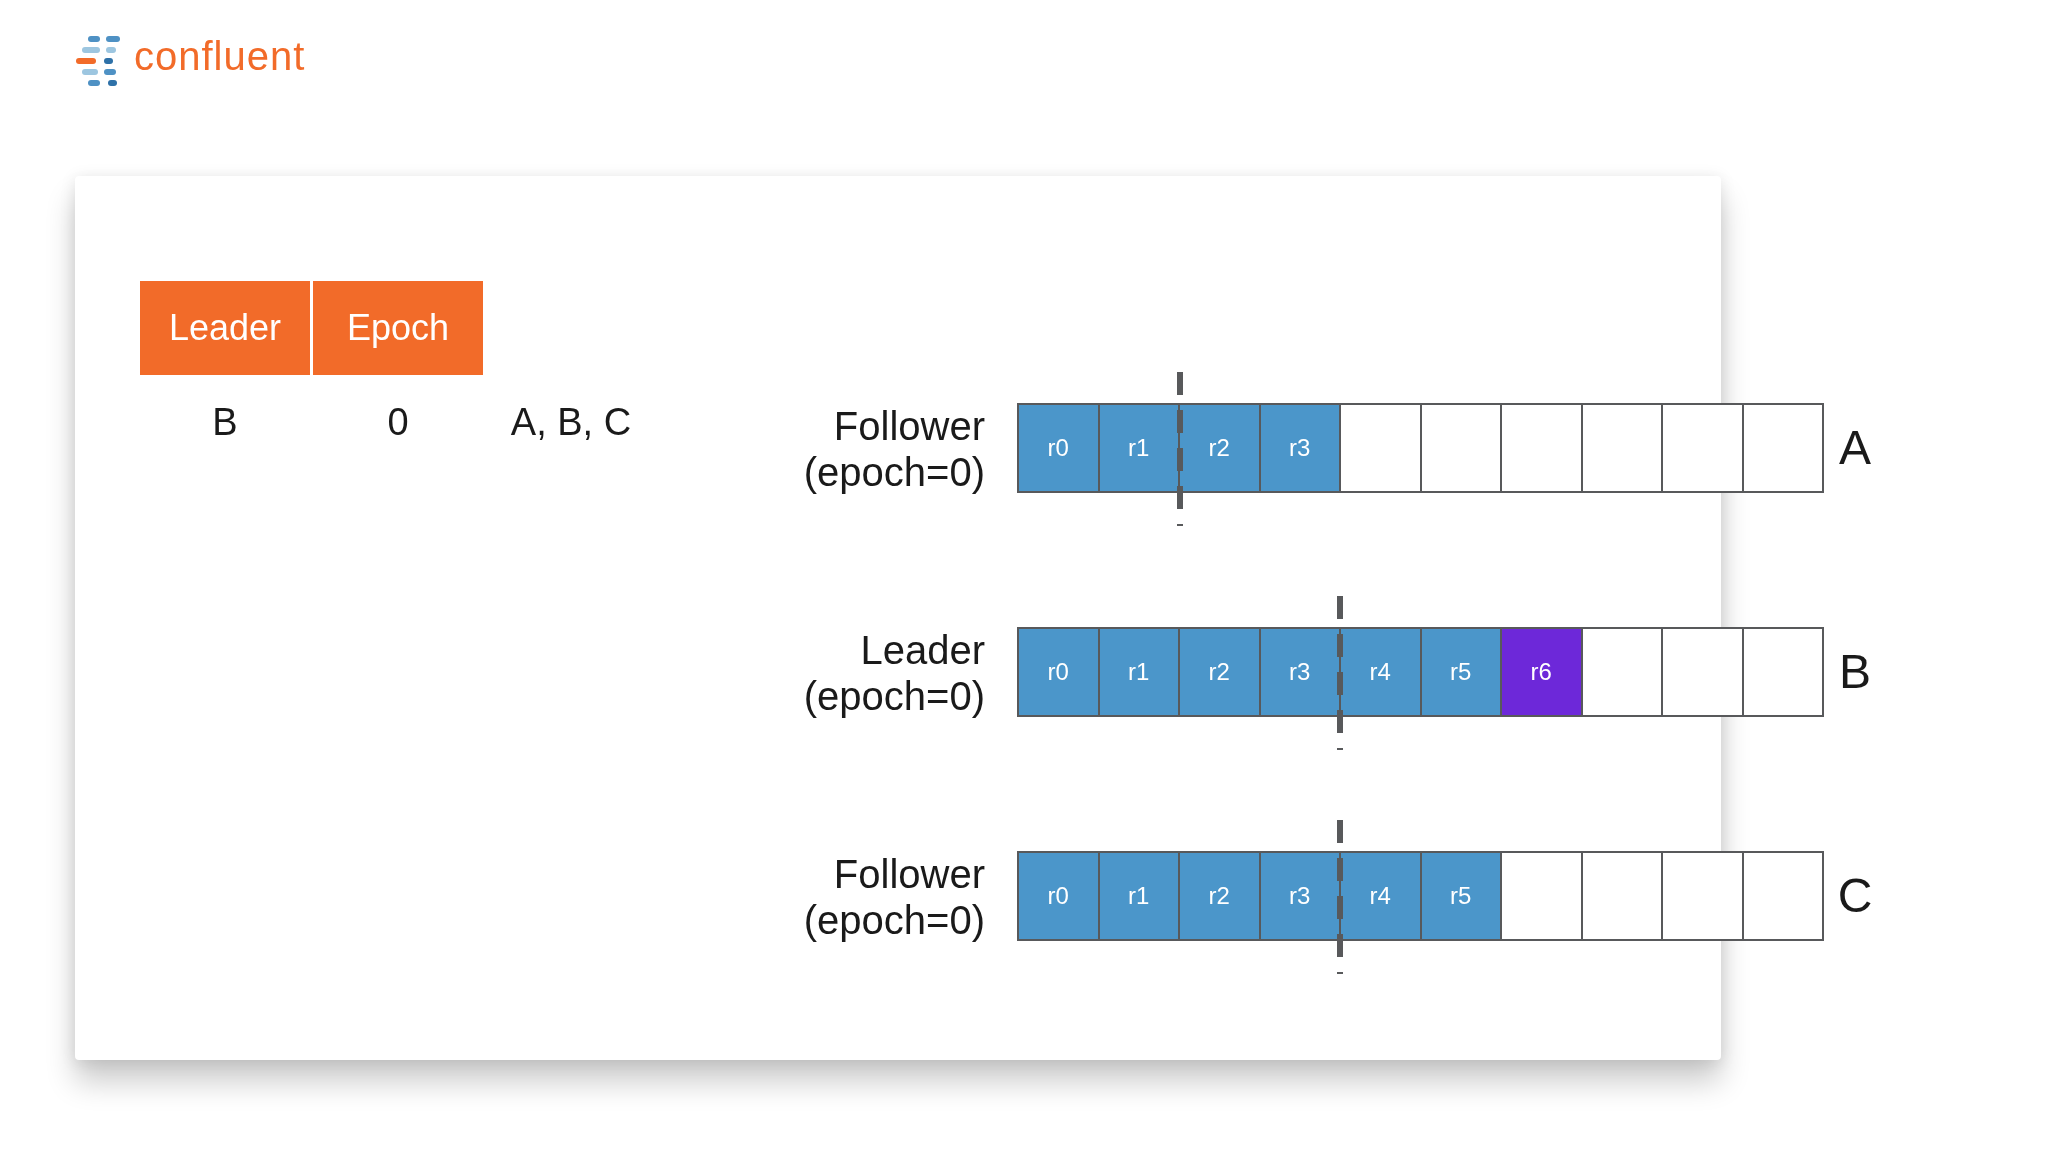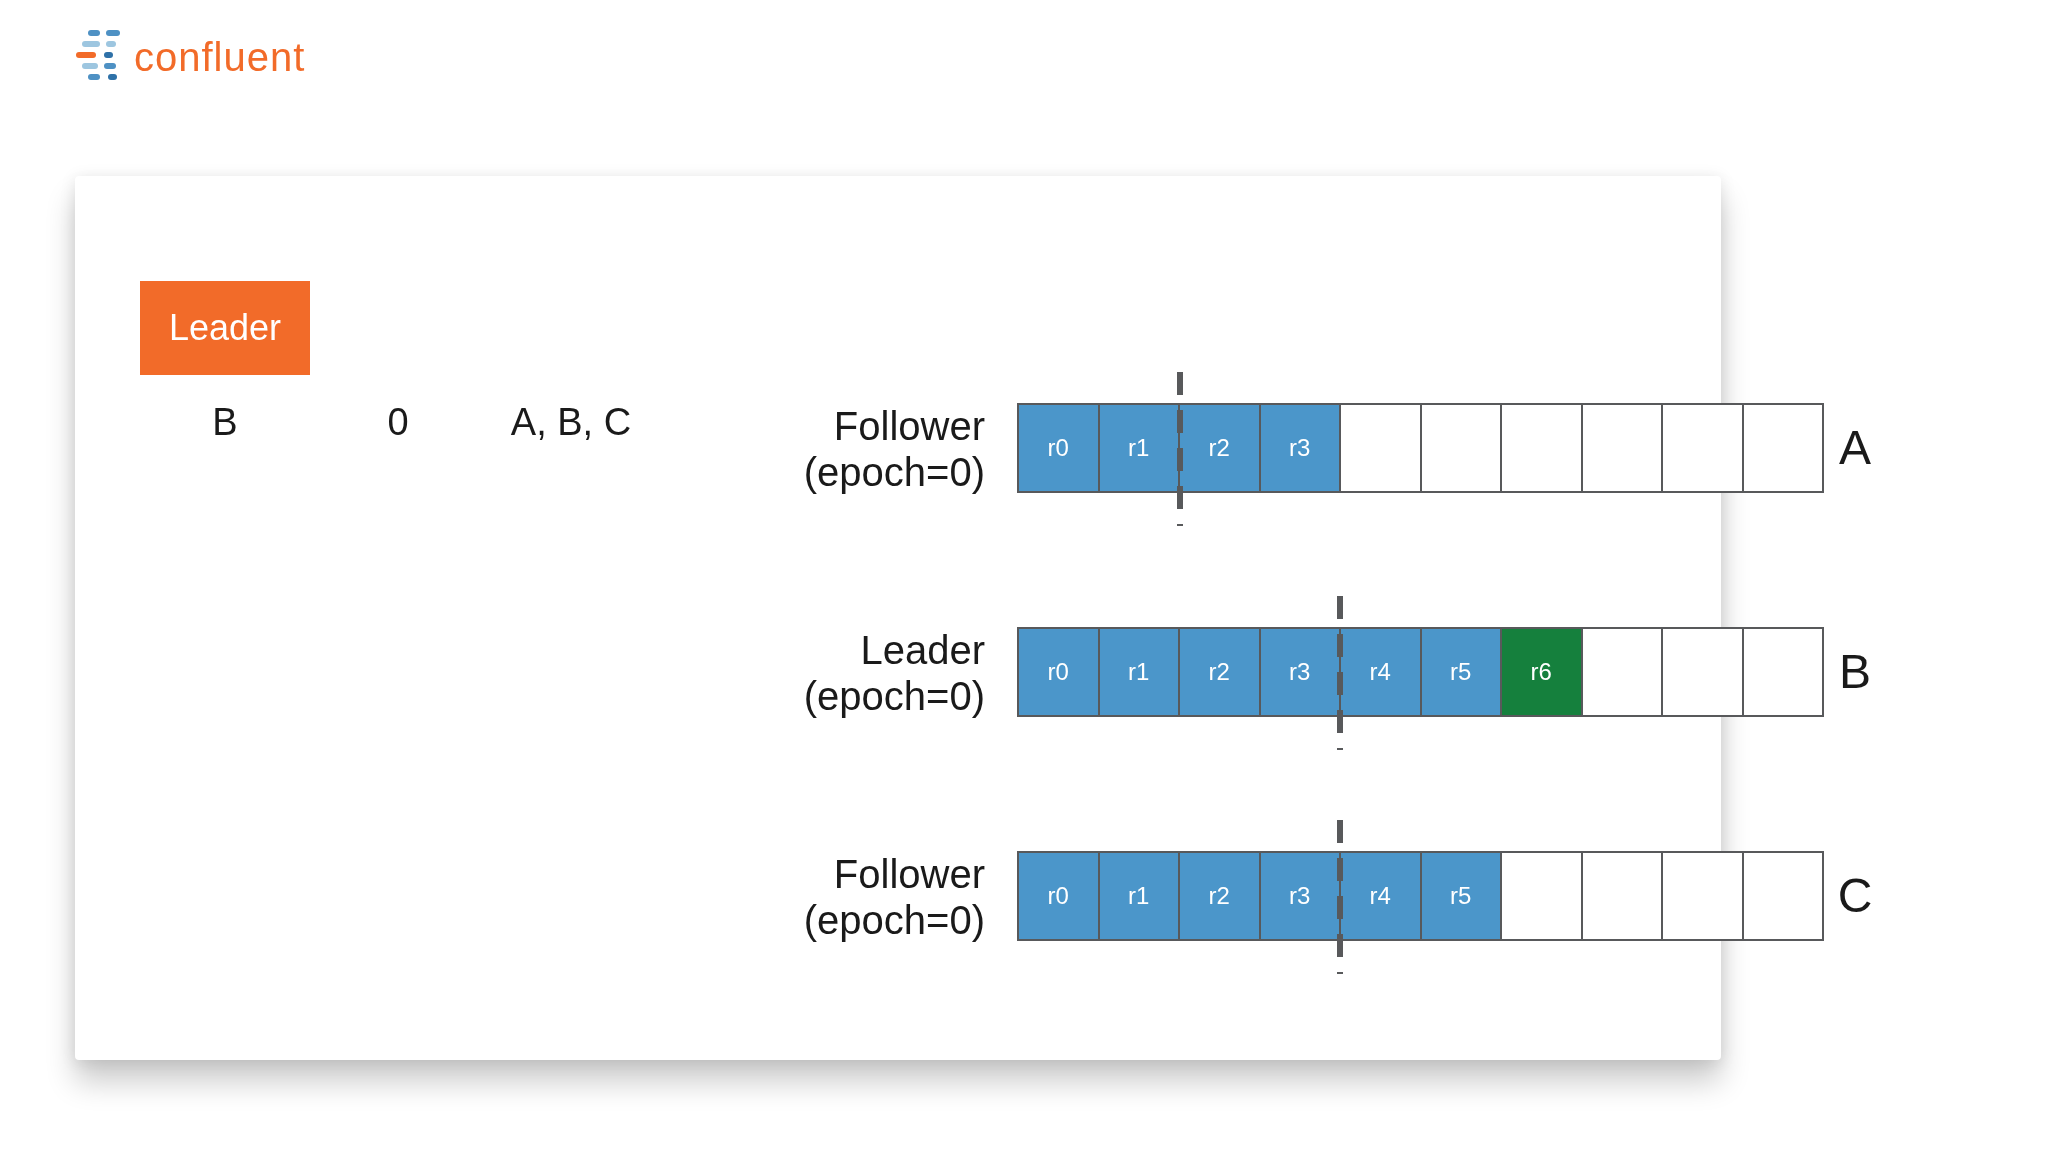--- a/index.html
+++ b/index.html
@@ -2,21 +2,21 @@
 <html><head>
 <meta charset="utf-8">
 <style>
   html,body{margin:0;padding:0;}
   body{
     width:2048px;height:1152px;position:relative;overflow:hidden;
     background:#ffffff;
     font-family:"Liberation Sans", sans-serif;
   }
   
-  .logo{position:absolute;left:76px;top:28px;display:flex;align-items:flex-end;}
+  .logo{position:absolute;left:76px;top:34px;display:flex;align-items:flex-start;}
   .logo-icon{width:52px;height:52px;position:relative;margin-right:6px;}
   .logo-icon .dash{position:absolute;height:6px;border-radius:3px;}
   .logo-text{font-size:40px;letter-spacing:1px;font-weight:400;}
   
   .card{
     position:absolute;left:75px;top:176px;width:1646px;height:884px;
     background:#ffffff;border-radius:4px;
     box-shadow:0 22px 30px rgba(0,0,0,0.20), 0 2px 16px rgba(0,0,0,0.10);
   }
   
@@ -75,20 +75,21 @@
       <div class="dash" style="left:32px;top:46px;width:9px;background:#2E71A8;"></div>
     </div>
     <span class="logo-text" style="color: rgb(242, 107, 41);">confluent</span>
   </div>
 
   <div class="card">
 
     <div class="state-table">
       <div class="thead">
         <div class="th" style="background: rgb(242, 107, 41); color: rgb(255, 255, 255);">Leader</div>
+        <div class="th" style="background: rgb(242, 107, 41); color: rgb(255, 255, 255);">Epoch</div>
       </div>
       <div class="tvals">
         <div class="td">B</div>
         <div class="td">0</div>
         <div class="td">A, B, C</div>
       </div>
     </div>
 
     <div id="replicas">
         <div class="replica-label" style="left: 460px; top: 227px;">
@@ -113,21 +114,21 @@
           <div>Leader</div>
           <div>(epoch=0)</div>
         </div>
         <div class="log-row" style="left: 942px; top: 451px; border-color: rgb(88, 89, 91);">
           <div class="log-cell filled" style="border-color: rgb(88, 89, 91); background: rgb(75, 150, 202);">r0</div>
           <div class="log-cell filled" style="border-color: rgb(88, 89, 91); background: rgb(75, 150, 202);">r1</div>
           <div class="log-cell filled" style="border-color: rgb(88, 89, 91); background: rgb(75, 150, 202);">r2</div>
           <div class="log-cell filled" style="border-color: rgb(88, 89, 91); background: rgb(75, 150, 202);">r3</div>
           <div class="log-cell filled" style="border-color: rgb(88, 89, 91); background: rgb(75, 150, 202);">r4</div>
           <div class="log-cell filled" style="border-color: rgb(88, 89, 91); background: rgb(75, 150, 202);">r5</div>
-          <div class="log-cell filled" style="border-color: rgb(88, 89, 91); background: #15803d;">r6</div>
+          <div class="log-cell filled" style="border-color: rgb(88, 89, 91); background: #6d28d9;">r6</div>
           <div class="log-cell" style="border-color: rgb(88, 89, 91);"></div>
           <div class="log-cell" style="border-color: rgb(88, 89, 91);"></div>
           <div class="log-cell" style="border-color: rgb(88, 89, 91);"></div>
         </div>
         <div class="watermark" style="left: 1262.2px; top: 420px;"></div>
         <div class="broker-letter" style="left: 1700px; top: 451px;">B</div>
         <div class="replica-label" style="left: 460px; top: 675px;">
           <div>Follower</div>
           <div>(epoch=0)</div>
         </div>

